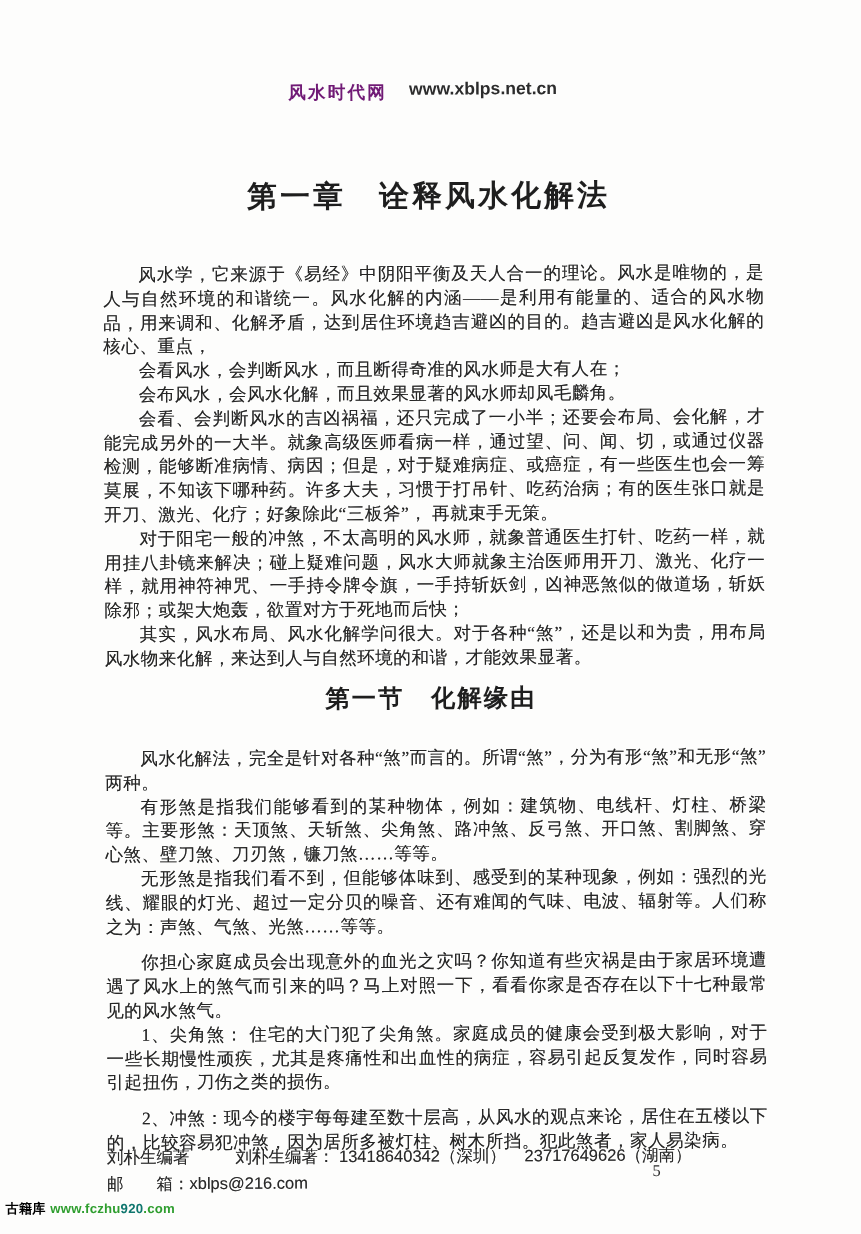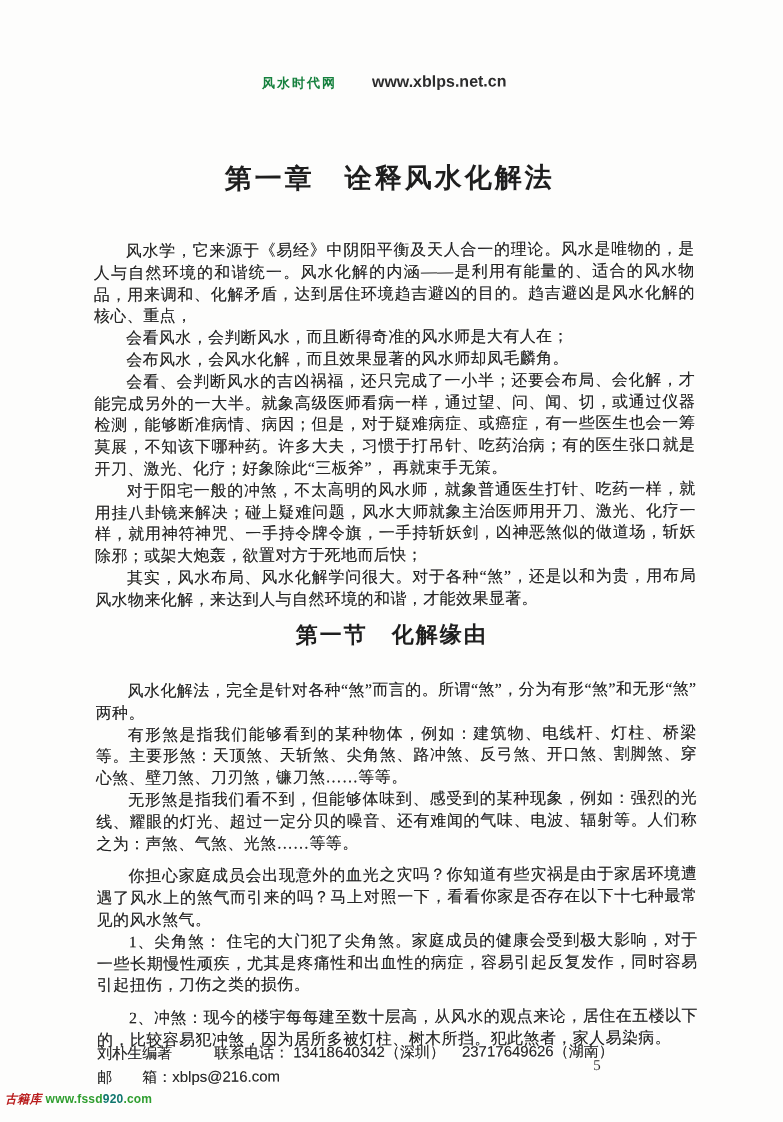--- a/index.html
+++ b/index.html
@@ -24,24 +24,24 @@
     position: absolute;
     inset: 0;
     transform: rotate(-0.25deg);
     transform-origin: 50% 50%;
   }
   
   .hdr-site {
     position: absolute;
     top: 74px;
     left: 264px;
-    font-size: 13px;
+    font-size: 16px;
     font-weight: bold;
     letter-spacing: 2px;
-    color: #15803d;
+    color: #701a75;
   }
   .hdr-url {
     position: absolute;
     top: 73px;
     left: 374px;
     font-size: 16px;
     font-weight: bold;
     font-family: "Liberation Sans", "DejaVu Sans", sans-serif;
     color: #2c2c2c;
   }
@@ -116,21 +116,21 @@
   .watermark {
     position: absolute;
     left: 5px;
     top: 1091px;
     font-size: 12px;
     font-weight: bold;
     font-family: "Liberation Sans", "DejaVu Sans", sans-serif;
     letter-spacing: 0.2px;
     white-space: nowrap;
   }
-  .wm-dark  { color: #b91c1c; margin-right: 4px; font-style: italic; }
+  .wm-dark  { color: #000000; margin-right: 4px; }
   .wm-green { color: #2f9e2f; }
   .wm-red   { color: #0f766e; }
 </style>
 </head>
 <body>
 
 <div class="page">
   <div class="scan-skew">
 
     <span class="hdr-site">风水时代网</span>
@@ -153,26 +153,26 @@
       <p>风水化解法，完全是针对各种“煞”而言的。所谓“煞”，分为有形“煞”和无形“煞”两种。</p>
       <p>有形煞是指我们能够看到的某种物体，例如：建筑物、电线杆、灯柱、桥梁等。主要形煞：天顶煞、天斩煞、尖角煞、路冲煞、反弓煞、开口煞、割脚煞、穿心煞、壁刀煞、刀刃煞，镰刀煞……等等。</p>
       <p>无形煞是指我们看不到，但能够体味到、感受到的某种现象，例如：强烈的光线、耀眼的灯光、超过一定分贝的噪音、还有难闻的气味、电波、辐射等。人们称之为：声煞、气煞、光煞……等等。</p>
       <p class="gap-before">你担心家庭成员会出现意外的血光之灾吗？你知道有些灾祸是由于家居环境遭遇了风水上的煞气而引来的吗？马上对照一下，看看你家是否存在以下十七种最常见的风水煞气。</p>
       <p>1、尖角煞： 住宅的大门犯了尖角煞。家庭成员的健康会受到极大影响，对于一些长期慢性顽疾，尤其是疼痛性和出血性的病症，容易引起反复发作，同时容易引起扭伤，刀伤之类的损伤。</p>
       <p class="gap-before">2、冲煞：现今的楼宇每每建至数十层高，从风水的观点来论，居住在五楼以下的，比较容易犯冲煞，因为居所多被灯柱、树木所挡。犯此煞者，家人易染病。</p>
     </section>
 
     <div class="footer">
       <div>
-        <span class="author">刘朴生编著</span><span>联系电话：</span><span class="phone1">13418640342（深圳）</span><span class="phone2">23717649626（湖南）</span>
+        <span class="author">刘朴生编著</span><span>刘朴生编著：</span><span class="phone1">13418640342（深圳）</span><span class="phone2">23717649626（湖南）</span>
       </div>
       <div>
         <span>邮　　箱：</span><span class="email">xblps@216.com</span>
       </div>
     </div>
 
     <span class="page-number">5</span>
   </div>
 
   <div class="watermark">
-    <span class="wm-dark">古籍库</span><span class="wm-green">www.fssd</span><span class="wm-red">920</span><span class="wm-green">.com</span>
+    <span class="wm-dark">古籍库</span><span class="wm-green">www.fczhu</span><span class="wm-red">920</span><span class="wm-green">.com</span>
   </div>
 </div>
 
 </body></html>

